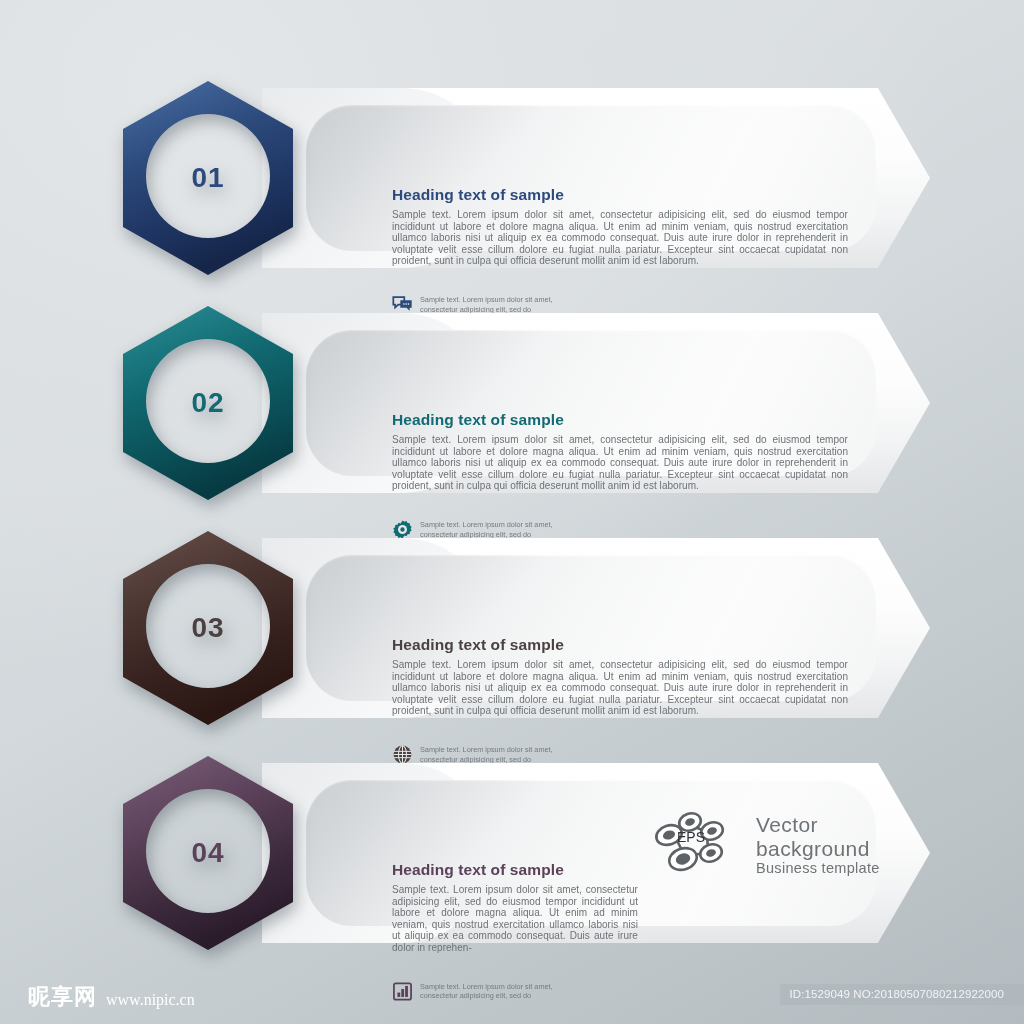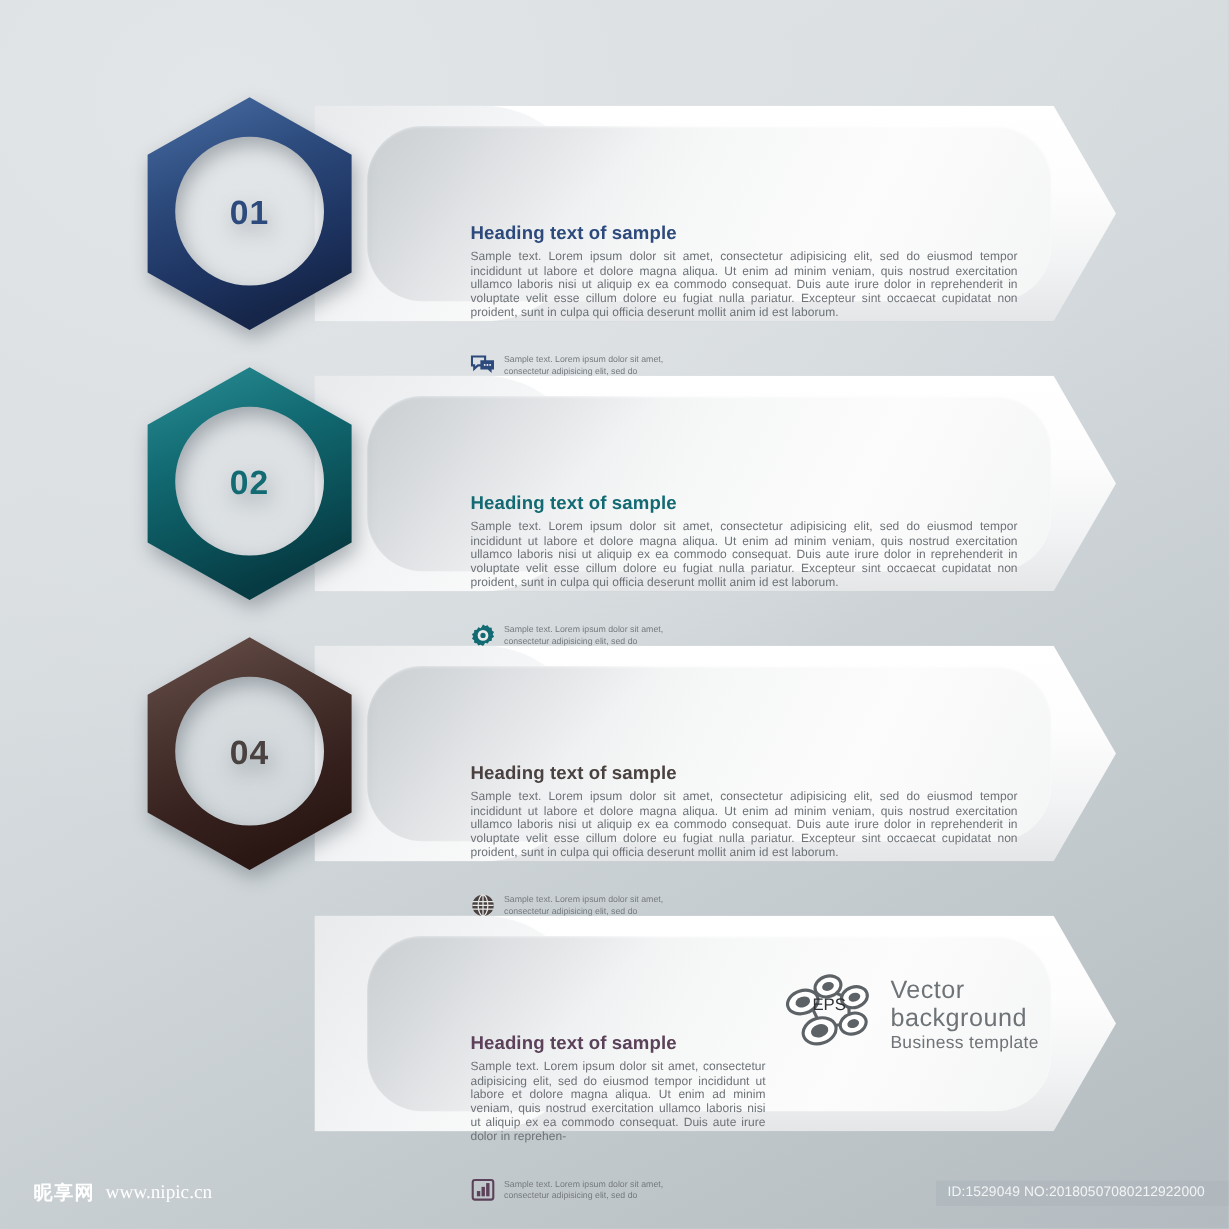--- a/index.html
+++ b/index.html
@@ -70,29 +70,29 @@
   .hexwrap{position:absolute;left:108px;top:0;width:200px;height:200px;
     filter:drop-shadow(3px 7px 8px rgba(70,80,90,.42));}
   .hexwrap svg{display:block;}
   .hexnum{
     position:absolute;left:0;top:0;width:200px;height:200px;
     display:flex;align-items:center;justify-content:center;
     font-size:28px;letter-spacing:1px;font-weight:700;
   }
 
   
-  .eps{position:absolute;left:652px;top:808px;display:flex;align-items:center;gap:12px;}
+  .eps{position:absolute;left:652px;top:808px;display:flex;align-items:center;gap:26px;}
   .eps-txt{color:#6e7377;line-height:1.12;}
   .eps-l1{font-size:21px;letter-spacing:.4px;}
   .eps-l2{font-size:21px;letter-spacing:.4px;}
   .eps-l3{font-size:14.5px;letter-spacing:.3px;}
 
   
   .wm{position:absolute;left:28px;top:986px;display:flex;align-items:flex-end;gap:9px;}
-  .wm-cn{font-size:16px;font-weight:bold;color:#ffffff;letter-spacing:1px;
+  .wm-cn{font-size:22px;font-weight:bold;color:#ffffff;letter-spacing:1px;
          font-family:"DejaVu Sans", sans-serif;line-height:1;}
   .wm-url{font-size:16px;color:#ffffff;line-height:1;
           font-family:"Liberation Serif", serif;}
   .idbox{
     position:absolute;right:0;top:984px;padding:4px 20px 5px 10px;
     background:rgba(175,183,188,.75);color:#f2f4f5;font-size:11.5px;letter-spacing:.1px;
   }
 </style>
 </head>
 <body>
@@ -224,21 +224,21 @@
           <linearGradient id="g3" x1="0" y1="0" x2="0.35" y2="1">
             <stop offset="0%" stop-color="#6a514a"></stop>
               <stop offset="40%" stop-color="#4a3531"></stop>
             <stop offset="76%" stop-color="#35201d"></stop>
               <stop offset="100%" stop-color="#2a1714"></stop>
           </linearGradient>
         </defs>
         <path d="M100 3 L185 51 L185 149 L100 197 L15 149 L15 51 Z
                  M100 36 A62 62 0 1 0 100 160 A62 62 0 1 0 100 36 Z" fill="url(#g3)" fill-rule="evenodd"></path>
       </svg>
-      <div class="hexnum" style="color:#4a4240">04</div>
+      <div class="hexnum" style="color:#4a4240">03</div>
     </div>
   </div>
 
   <div class="row r4">
     <div class="plate">
       <div class="plate-round"></div>
     </div>
     <div class="inner">
         <div class="sheen"></div>
       </div>
@@ -255,20 +255,35 @@
             <rect x="15" y="5.6" width="3.2" height="12.6" fill="#5b4159"></rect>
           </svg>
         </span>
         <span class="subtext">
           <span>Sample text. Lorem ipsum dolor sit amet,</span><br>
           <span>consectetur adipisicing elit, sed do</span>
         </span>
       </div>
     </div>
 
+    <div class="hexwrap">
+      <svg width="200" height="200" viewBox="0 0 200 200">
+        <defs>
+          <linearGradient id="g4" x1="0" y1="0" x2="0.35" y2="1">
+            <stop offset="0%" stop-color="#7d5f7b"></stop>
+              <stop offset="40%" stop-color="#5b4159"></stop>
+            <stop offset="76%" stop-color="#3c2a3c"></stop>
+              <stop offset="100%" stop-color="#2b1c2c"></stop>
+          </linearGradient>
+        </defs>
+        <path d="M100 3 L185 51 L185 149 L100 197 L15 149 L15 51 Z
+                 M100 36 A62 62 0 1 0 100 160 A62 62 0 1 0 100 36 Z" fill="url(#g4)" fill-rule="evenodd"></path>
+      </svg>
+      <div class="hexnum" style="color:#5b4159">04</div>
+    </div>
   </div>
 
   <div class="eps">
     <span>
       <svg width="78" height="70" viewBox="0 0 78 70">
         <g fill="none" stroke="#5d6266" stroke-width="2.6">
           <line x1="22" y1="26" x2="36" y2="16"></line>
             <line x1="36" y1="16" x2="55" y2="24"></line>
           <line x1="55" y1="24" x2="56" y2="44"></line>
             <line x1="56" y1="44" x2="33" y2="49"></line>

